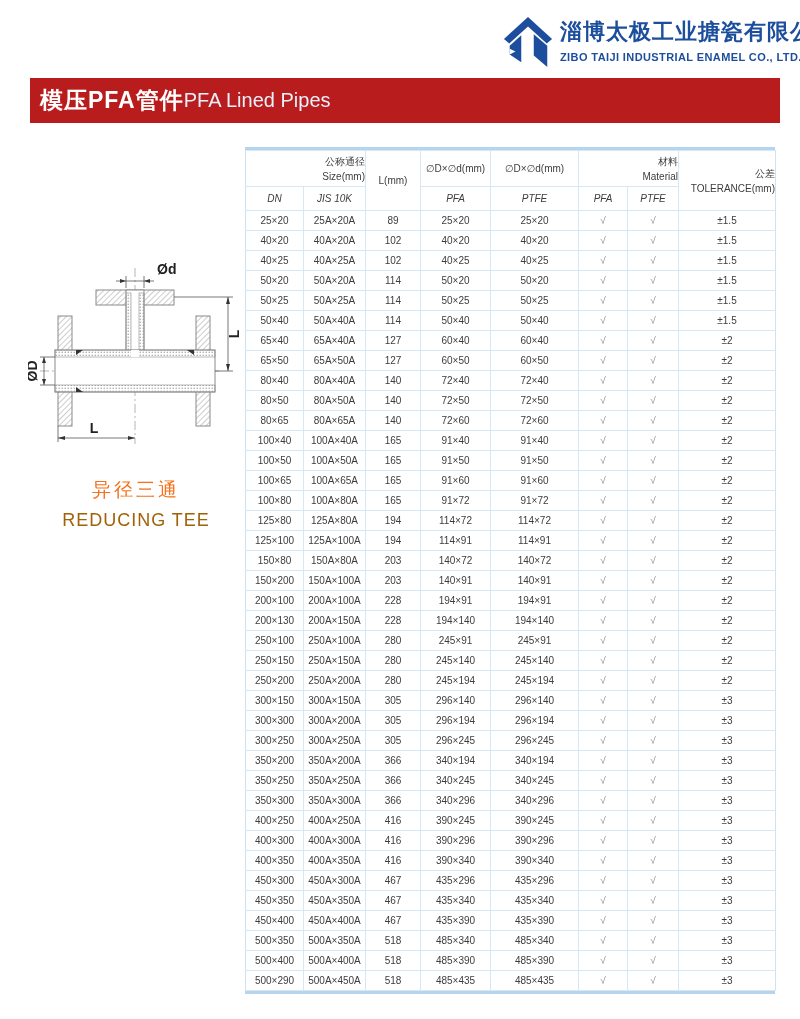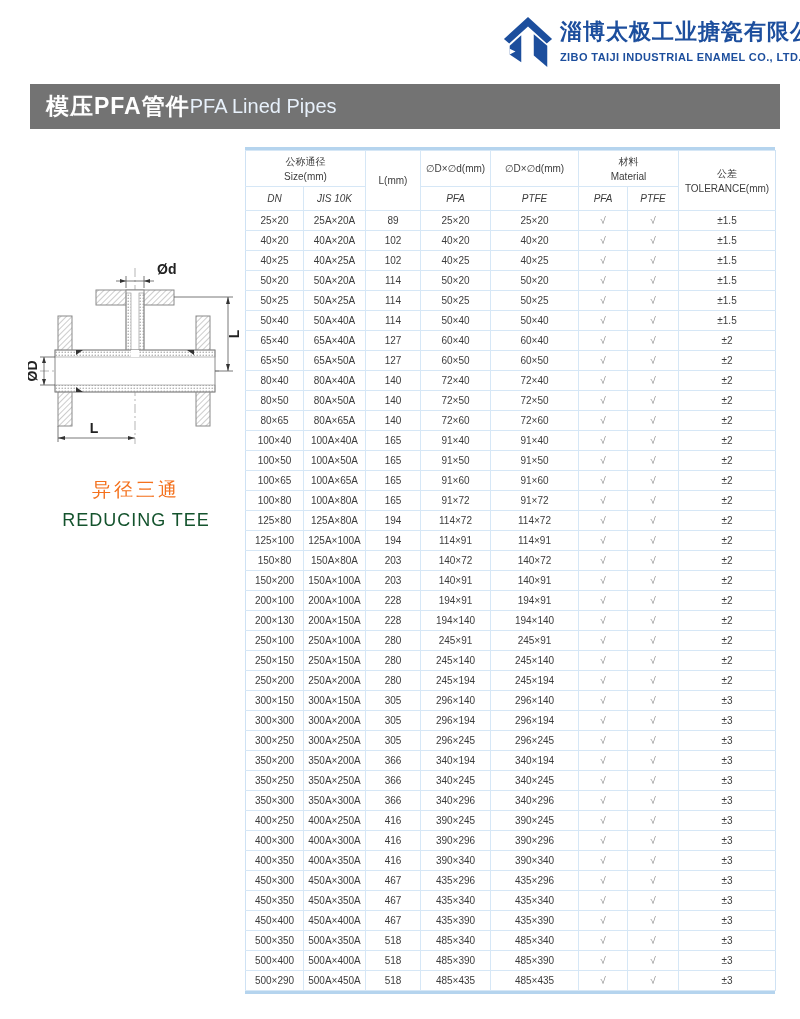--- a/index.html
+++ b/index.html
@@ -8,40 +8,40 @@
   body { position:relative; overflow:hidden; }
 
   
   .hdr { position:absolute; left:0; top:0; width:800px; height:78px; background:#fff; }
   .hdr-logo { position:absolute; left:502px; top:13px; width:52px; height:56px; }
   .hdr-names { position:absolute; left:560px; top:17px; }
   .hdr-cn { font-size:22px; font-weight:bold; color:#1c4e9d; letter-spacing:1px; white-space:nowrap; }
   .hdr-en { margin-top:4px; font-size:11px; font-weight:bold; color:#1c4e9d; letter-spacing:0.4px; white-space:nowrap; }
 
   
-  .titlebar { position:absolute; left:30px; top:84px; width:750px; height:45px;
-              background:#737373; color:#fff; display:flex; align-items:center; padding-left:16px; }
+  .titlebar { position:absolute; left:30px; top:78px; width:750px; height:45px;
+              background:#b91c1c; color:#fff; display:flex; align-items:center; padding-left:10px; }
   .titlebar .t-cn { font-size:23px; font-weight:bold; letter-spacing:1px; }
   .titlebar .t-en { font-size:20px; font-weight:400; color:#e8f1fb; }
 
   
   .fig { position:absolute; left:28px; top:258px; width:215px; height:200px; }
   .fig-caption { position:absolute; left:25px; top:477px; width:222px; text-align:center; }
   .cap-cn { font-size:19px; font-weight:normal; color:#f4711d; letter-spacing:3px; }
-  .cap-en { margin-top:7px; font-size:18px; color:#14532d; letter-spacing:1px; }
+  .cap-en { margin-top:7px; font-size:18px; color:#a16207; letter-spacing:1px; }
 
   
   .tbl-wrap { position:absolute; left:245px; top:147px; width:530px;
               border-top:3px solid #b5d4ee; border-bottom:3px solid #b5d4ee; }
   table { border-collapse:collapse; table-layout:fixed; width:530px; }
   th, td { border:1px solid #d6e7f6; text-align:center; vertical-align:middle;
            font-size:10px; color:#3c3c3c; font-weight:normal; padding:0; }
   thead tr.h1 th { height:36px; }
   thead tr.h2 th { height:24px;font-style:italic; }
-  thead th div { line-height:15px; }
+  thead th div { line-height:15px;text-align:right; }
   tbody td { height:20px; }
   td.check { color:#8c8c8c; font-size:10px; }
   table tr > *:first-child { border-left:1px solid #cfe2f4; }
   table tr > *:last-child  { border-right:1px solid #cfe2f4; }
 </style>
 </head>
 <body>
 
 <div class="hdr">
   <svg class="hdr-logo" viewBox="0 0 54 56">

